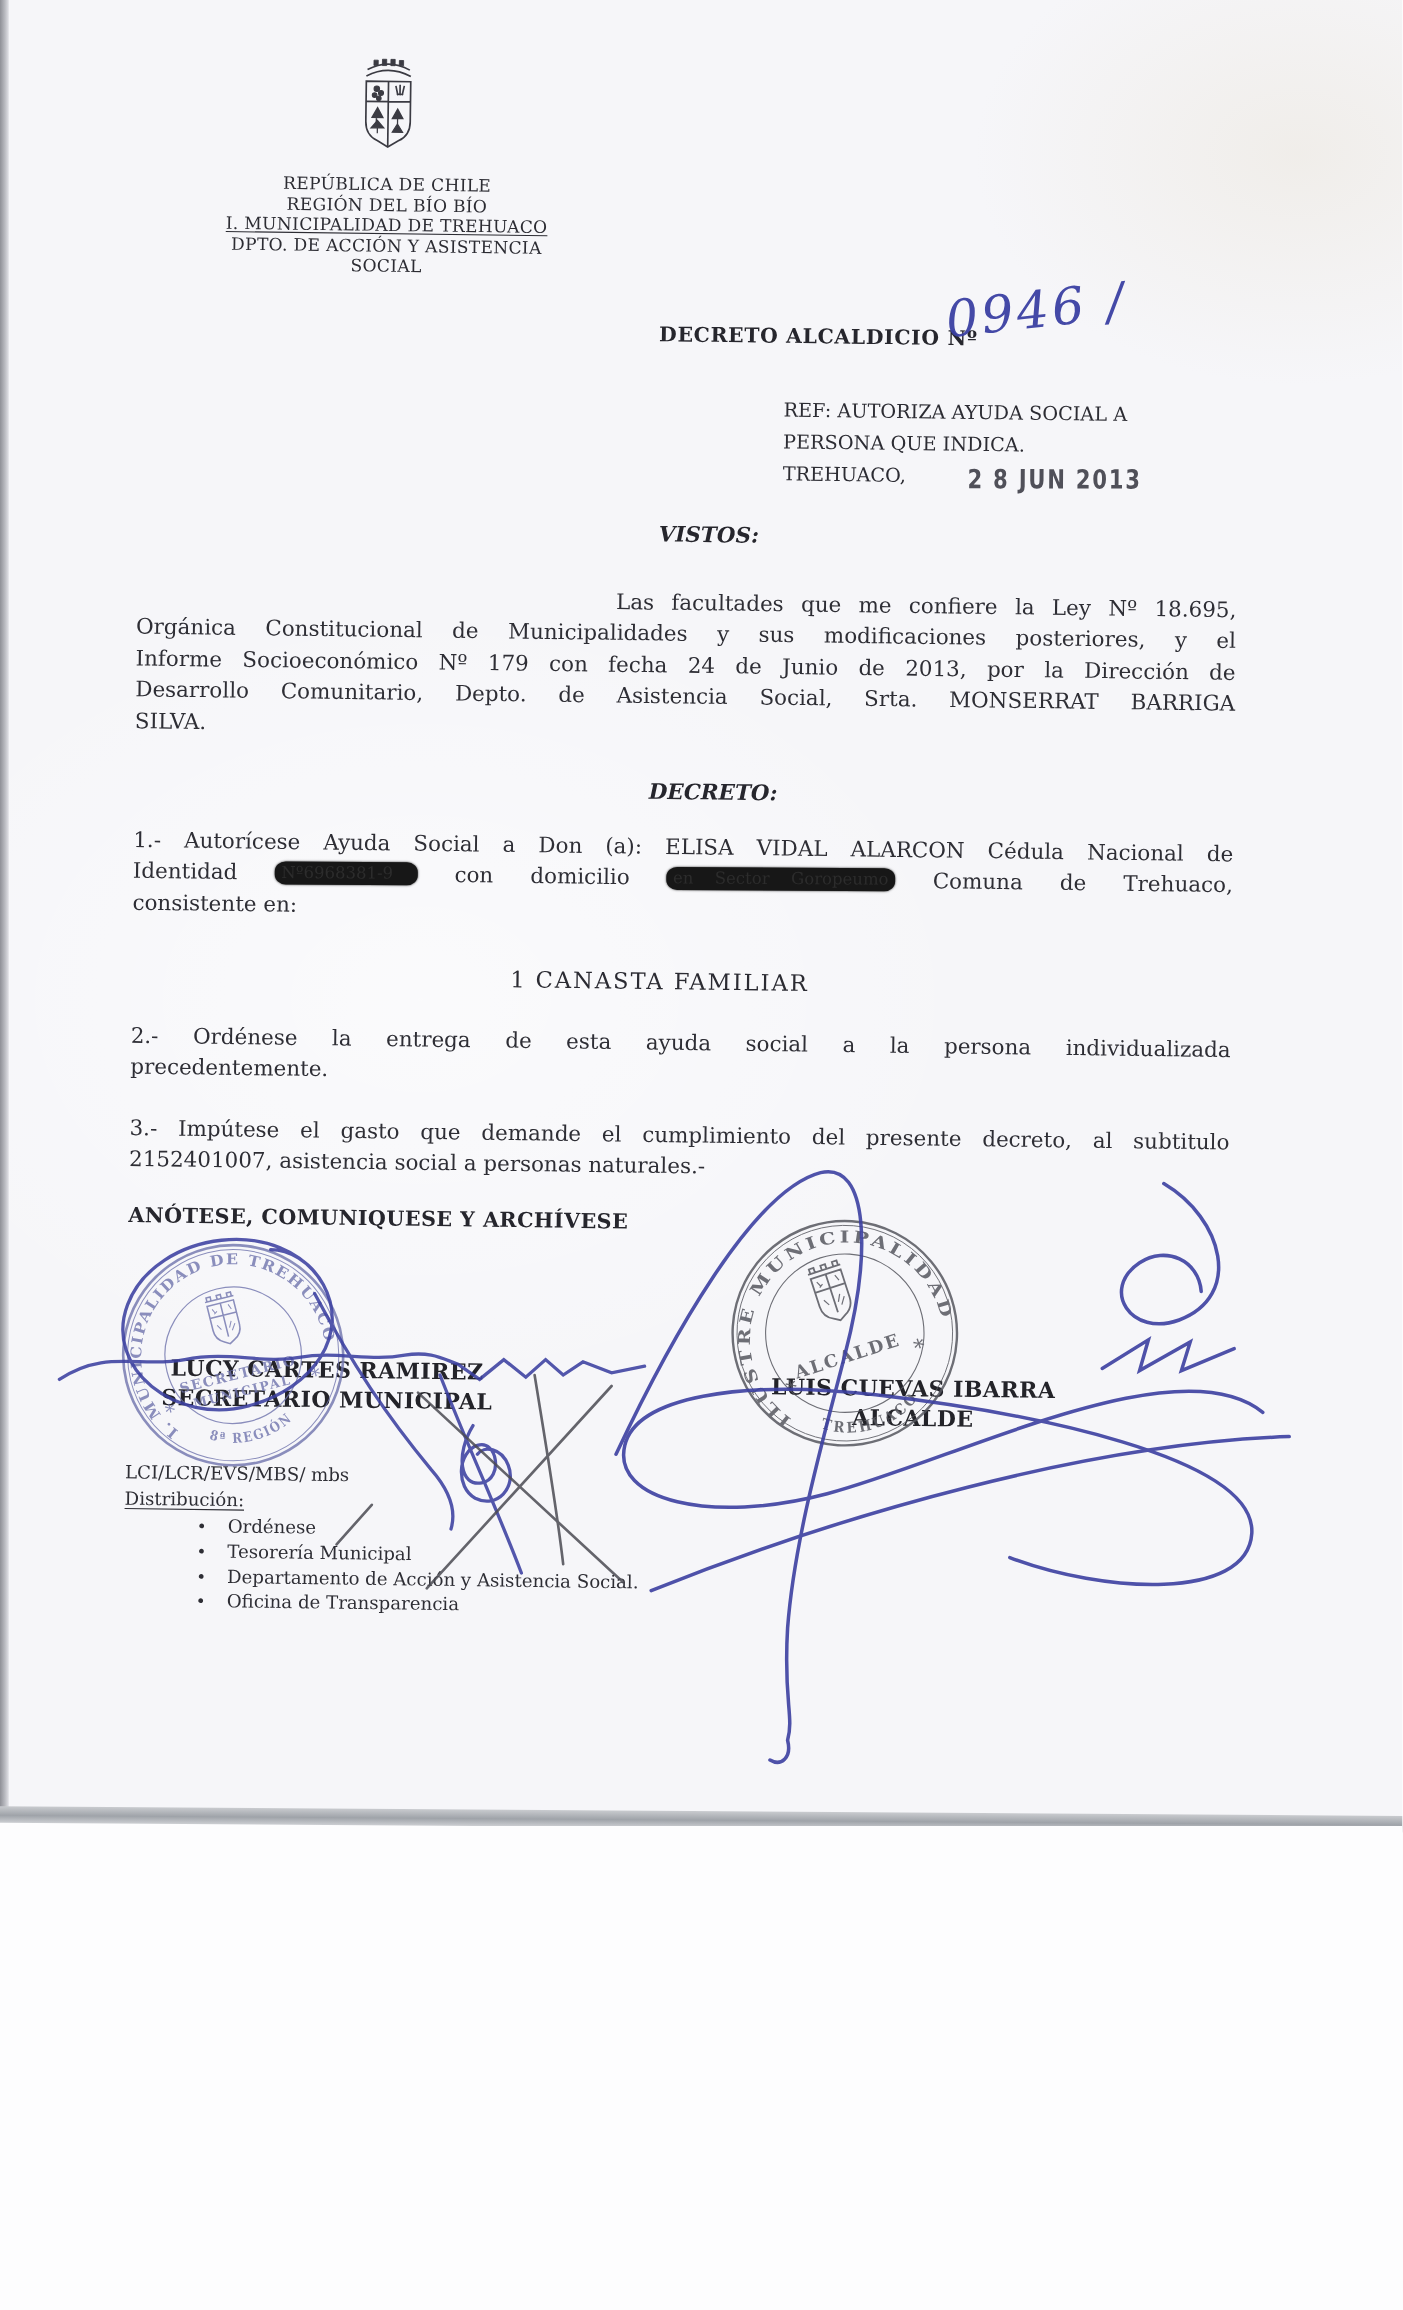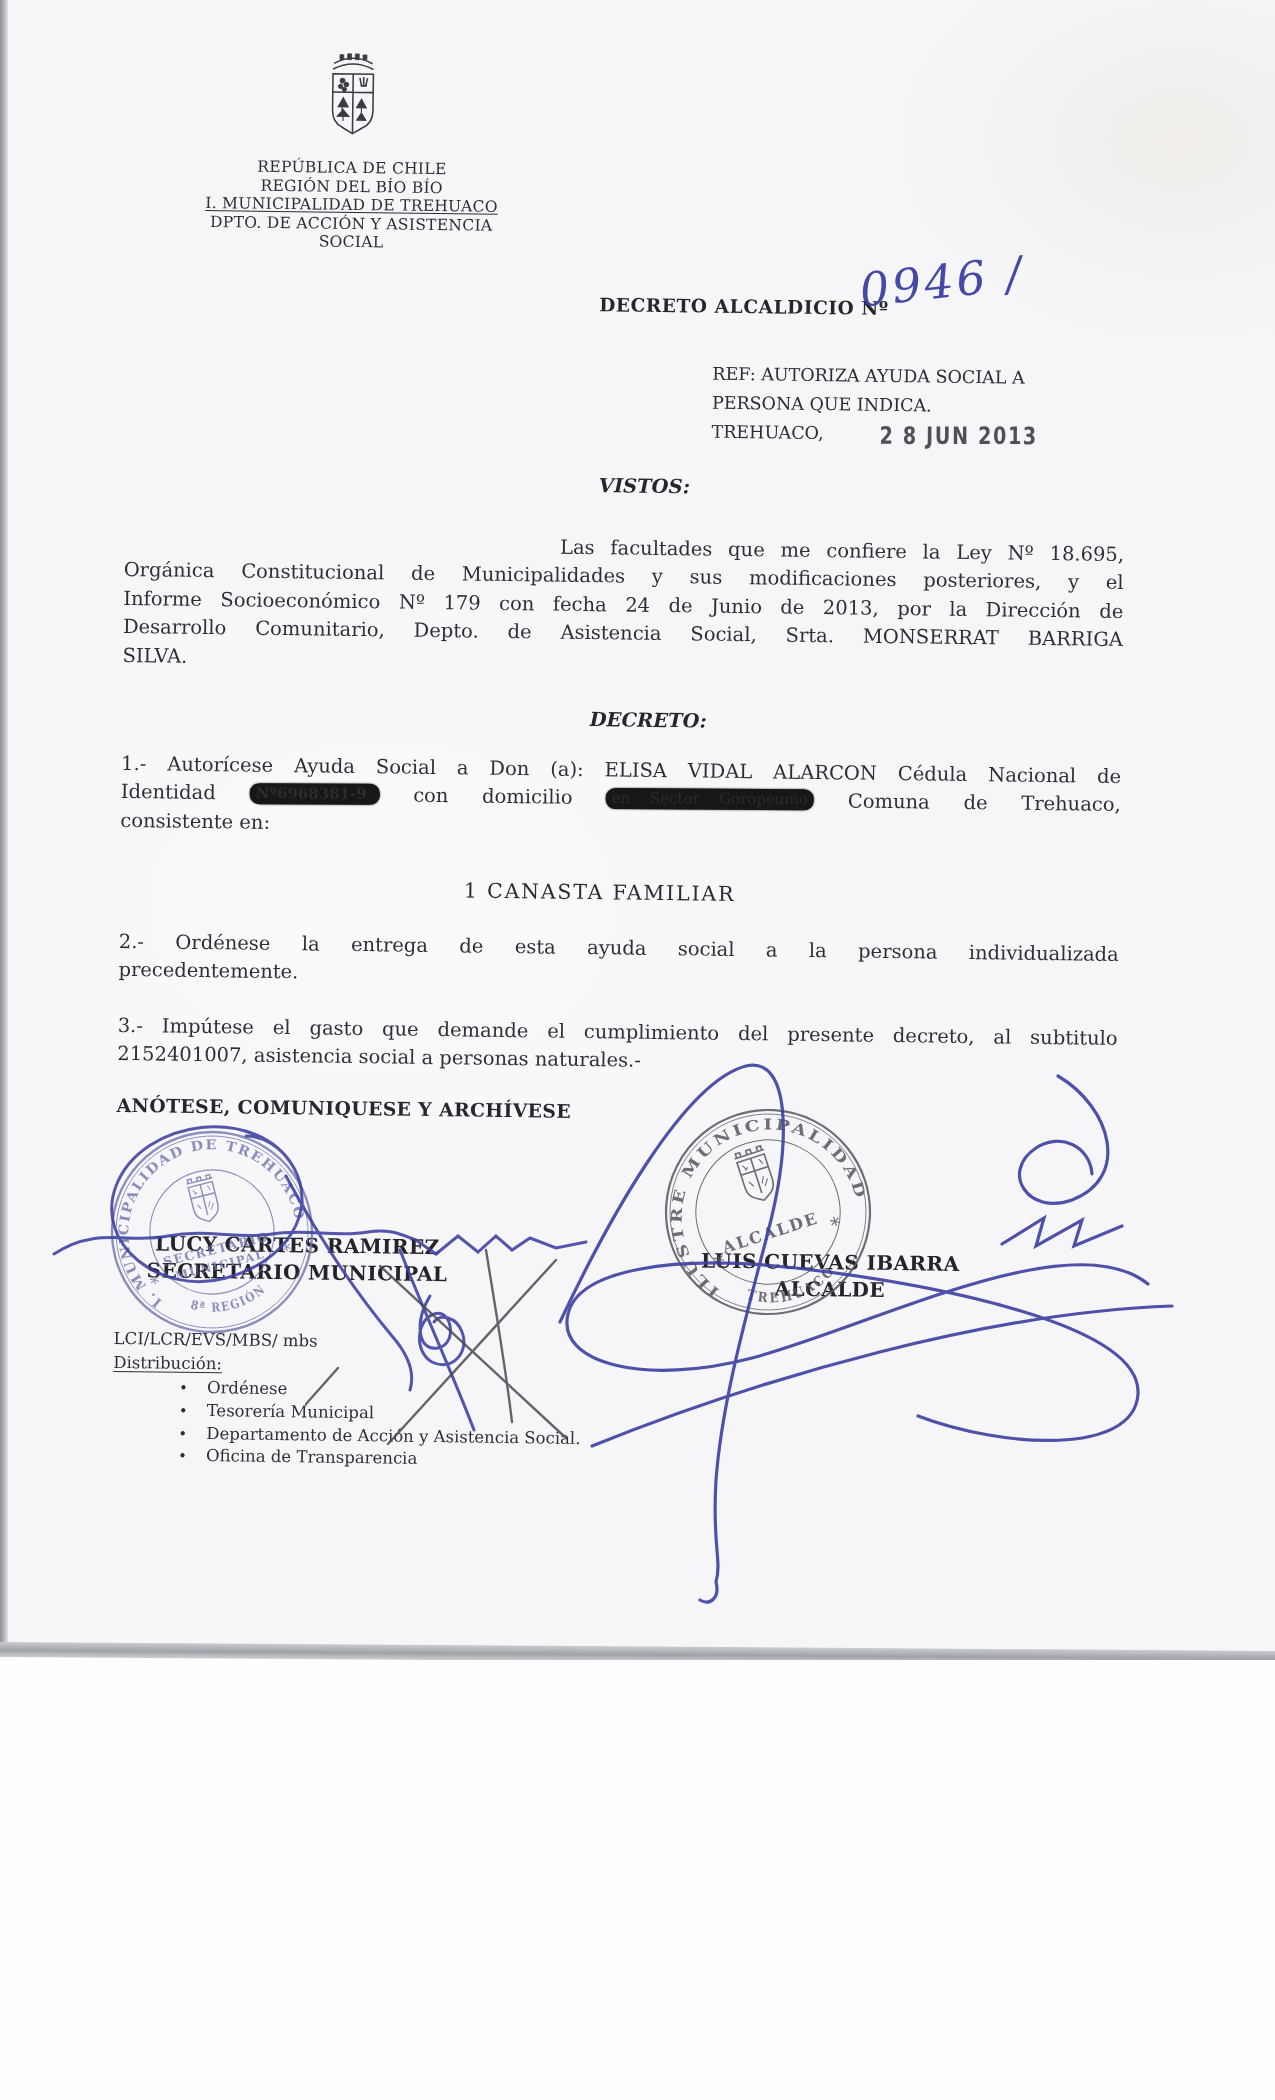--- a/index.html
+++ b/index.html
@@ -49,21 +49,21 @@
            font-size:20.5px;letter-spacing:1.8px;color:#2b2b32;}
   .item2{top:928px;}
   .item3{top:1012px;}
   .closing{position:absolute;left:130px;top:1094px;font-size:18.8px;font-weight:bold;
            letter-spacing:.4px;color:#26262d;}
 
   .redact{display:inline-block;vertical-align:-4px;height:21px;line-height:21px;
           background:#171717;border-radius:10px/9px;color:#2c2c2c;font-size:15px;
           padding:0 6px;overflow:hidden;white-space:nowrap;transform:rotate(-.4deg);
           box-shadow:0 0 2px #1b1b1b;}
-  .redact.r1{width:118px;font-weight:bold;}
+  .redact.r1{width:118px;}
   .redact.r2{width:196px;}
 
   
   .sigblock{position:absolute;text-align:center;font-weight:bold;font-size:20px;
             line-height:27px;letter-spacing:.4px;color:#232329;}
   .sig-left{left:140px;top:1230px;width:345px;}
   .sig-right{left:698px;top:1240px;width:295px;}
 
   
   .footer{position:absolute;left:130px;top:1328px;font-size:16.5px;color:#2e2e35;}

